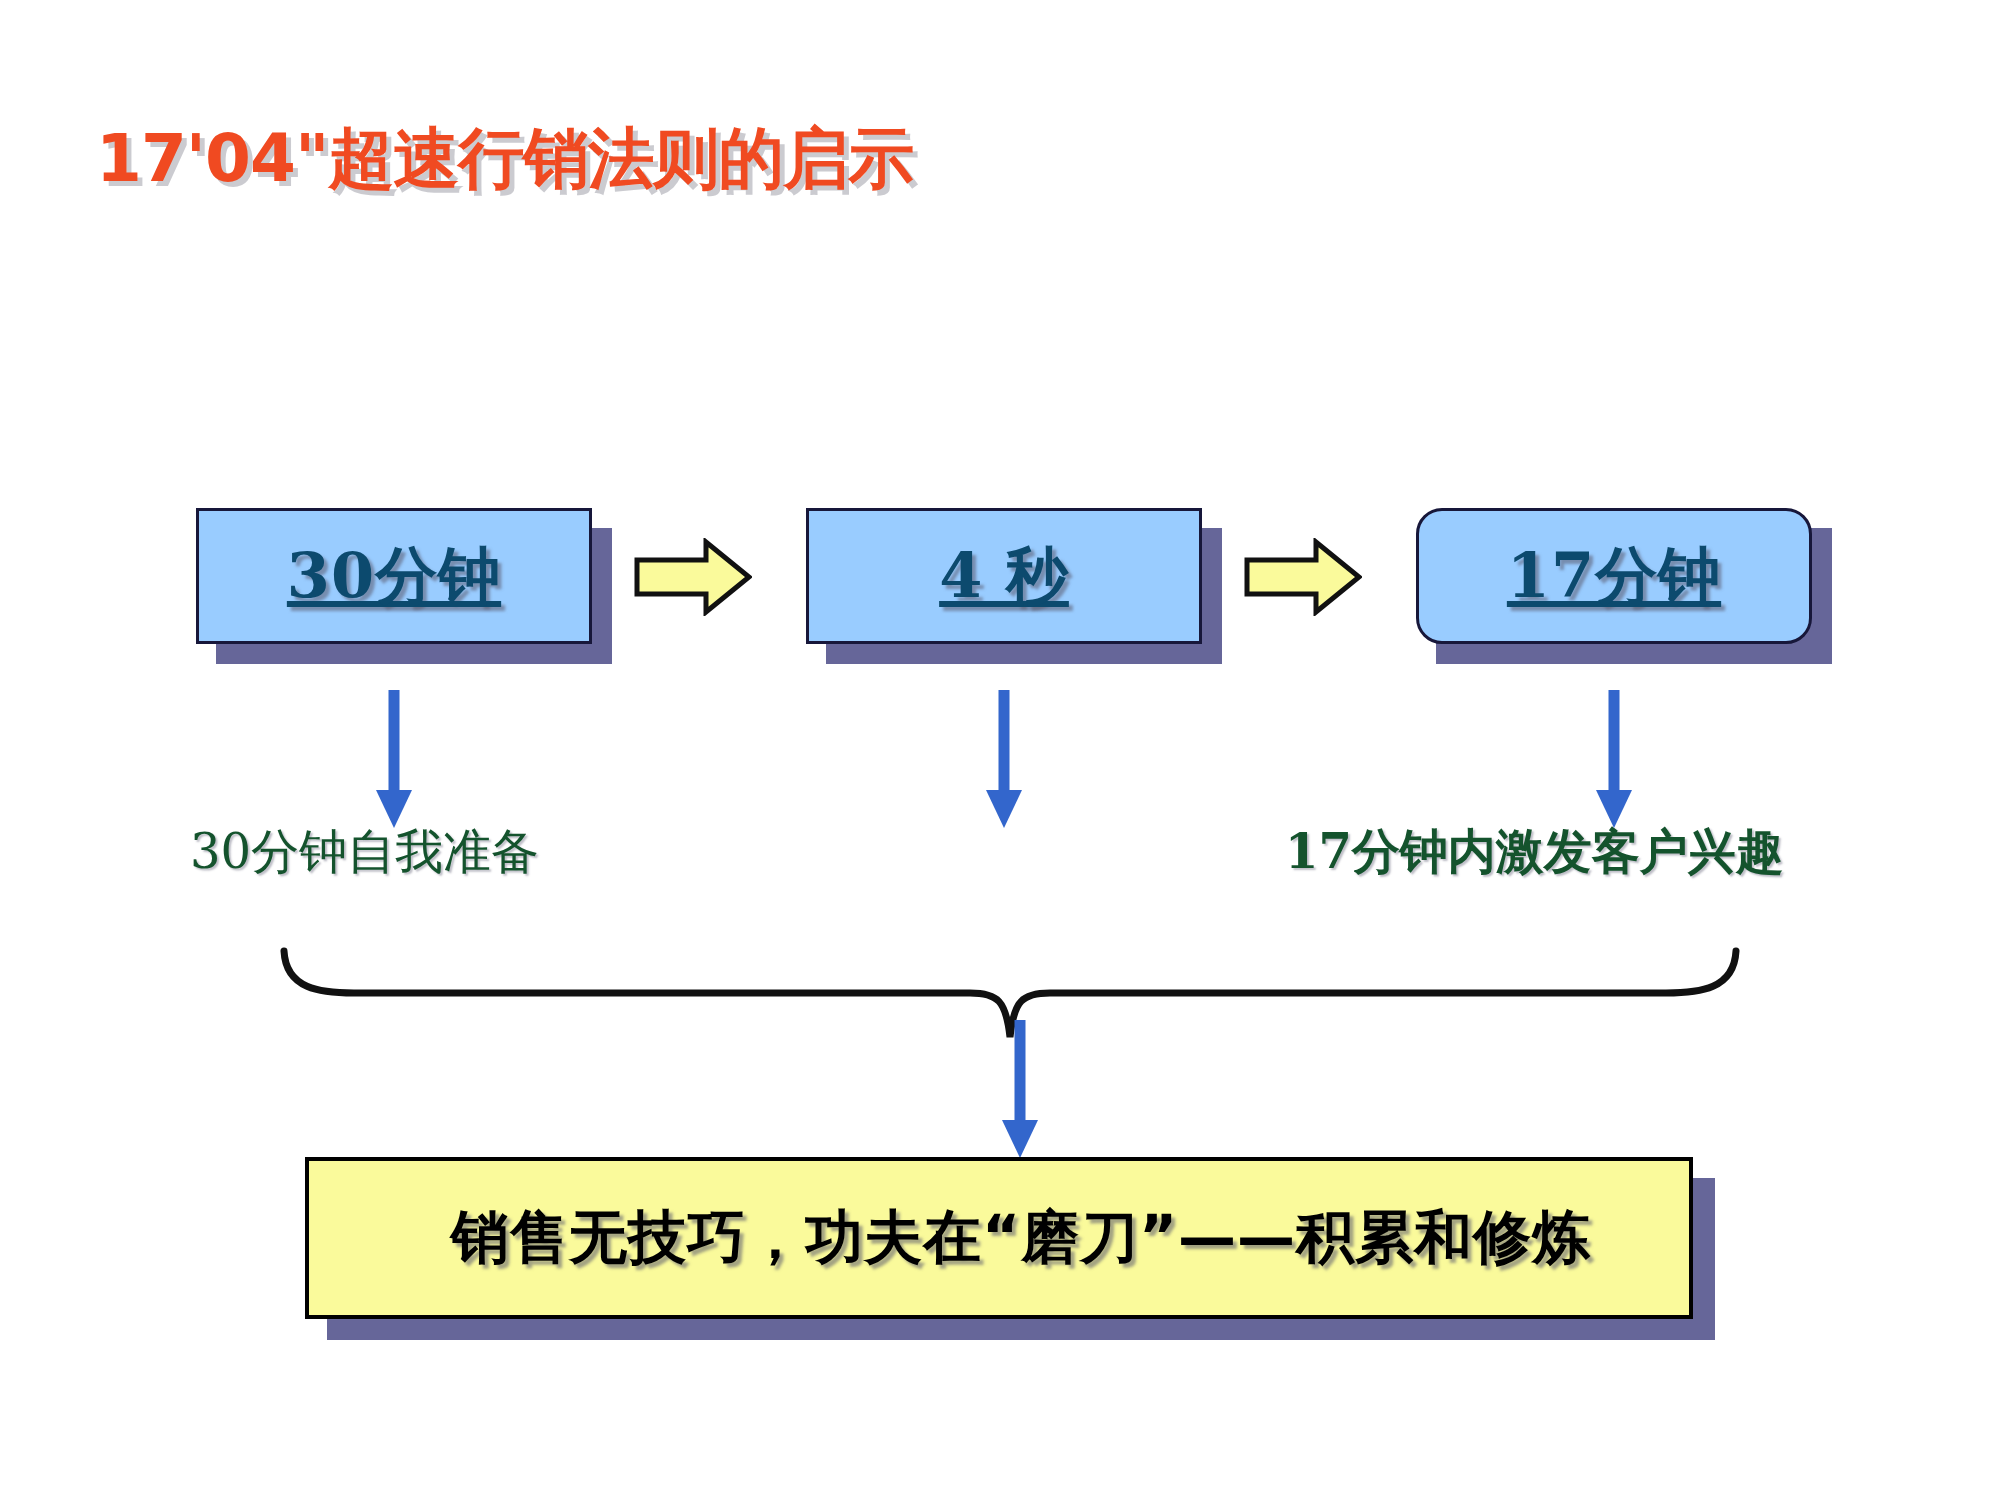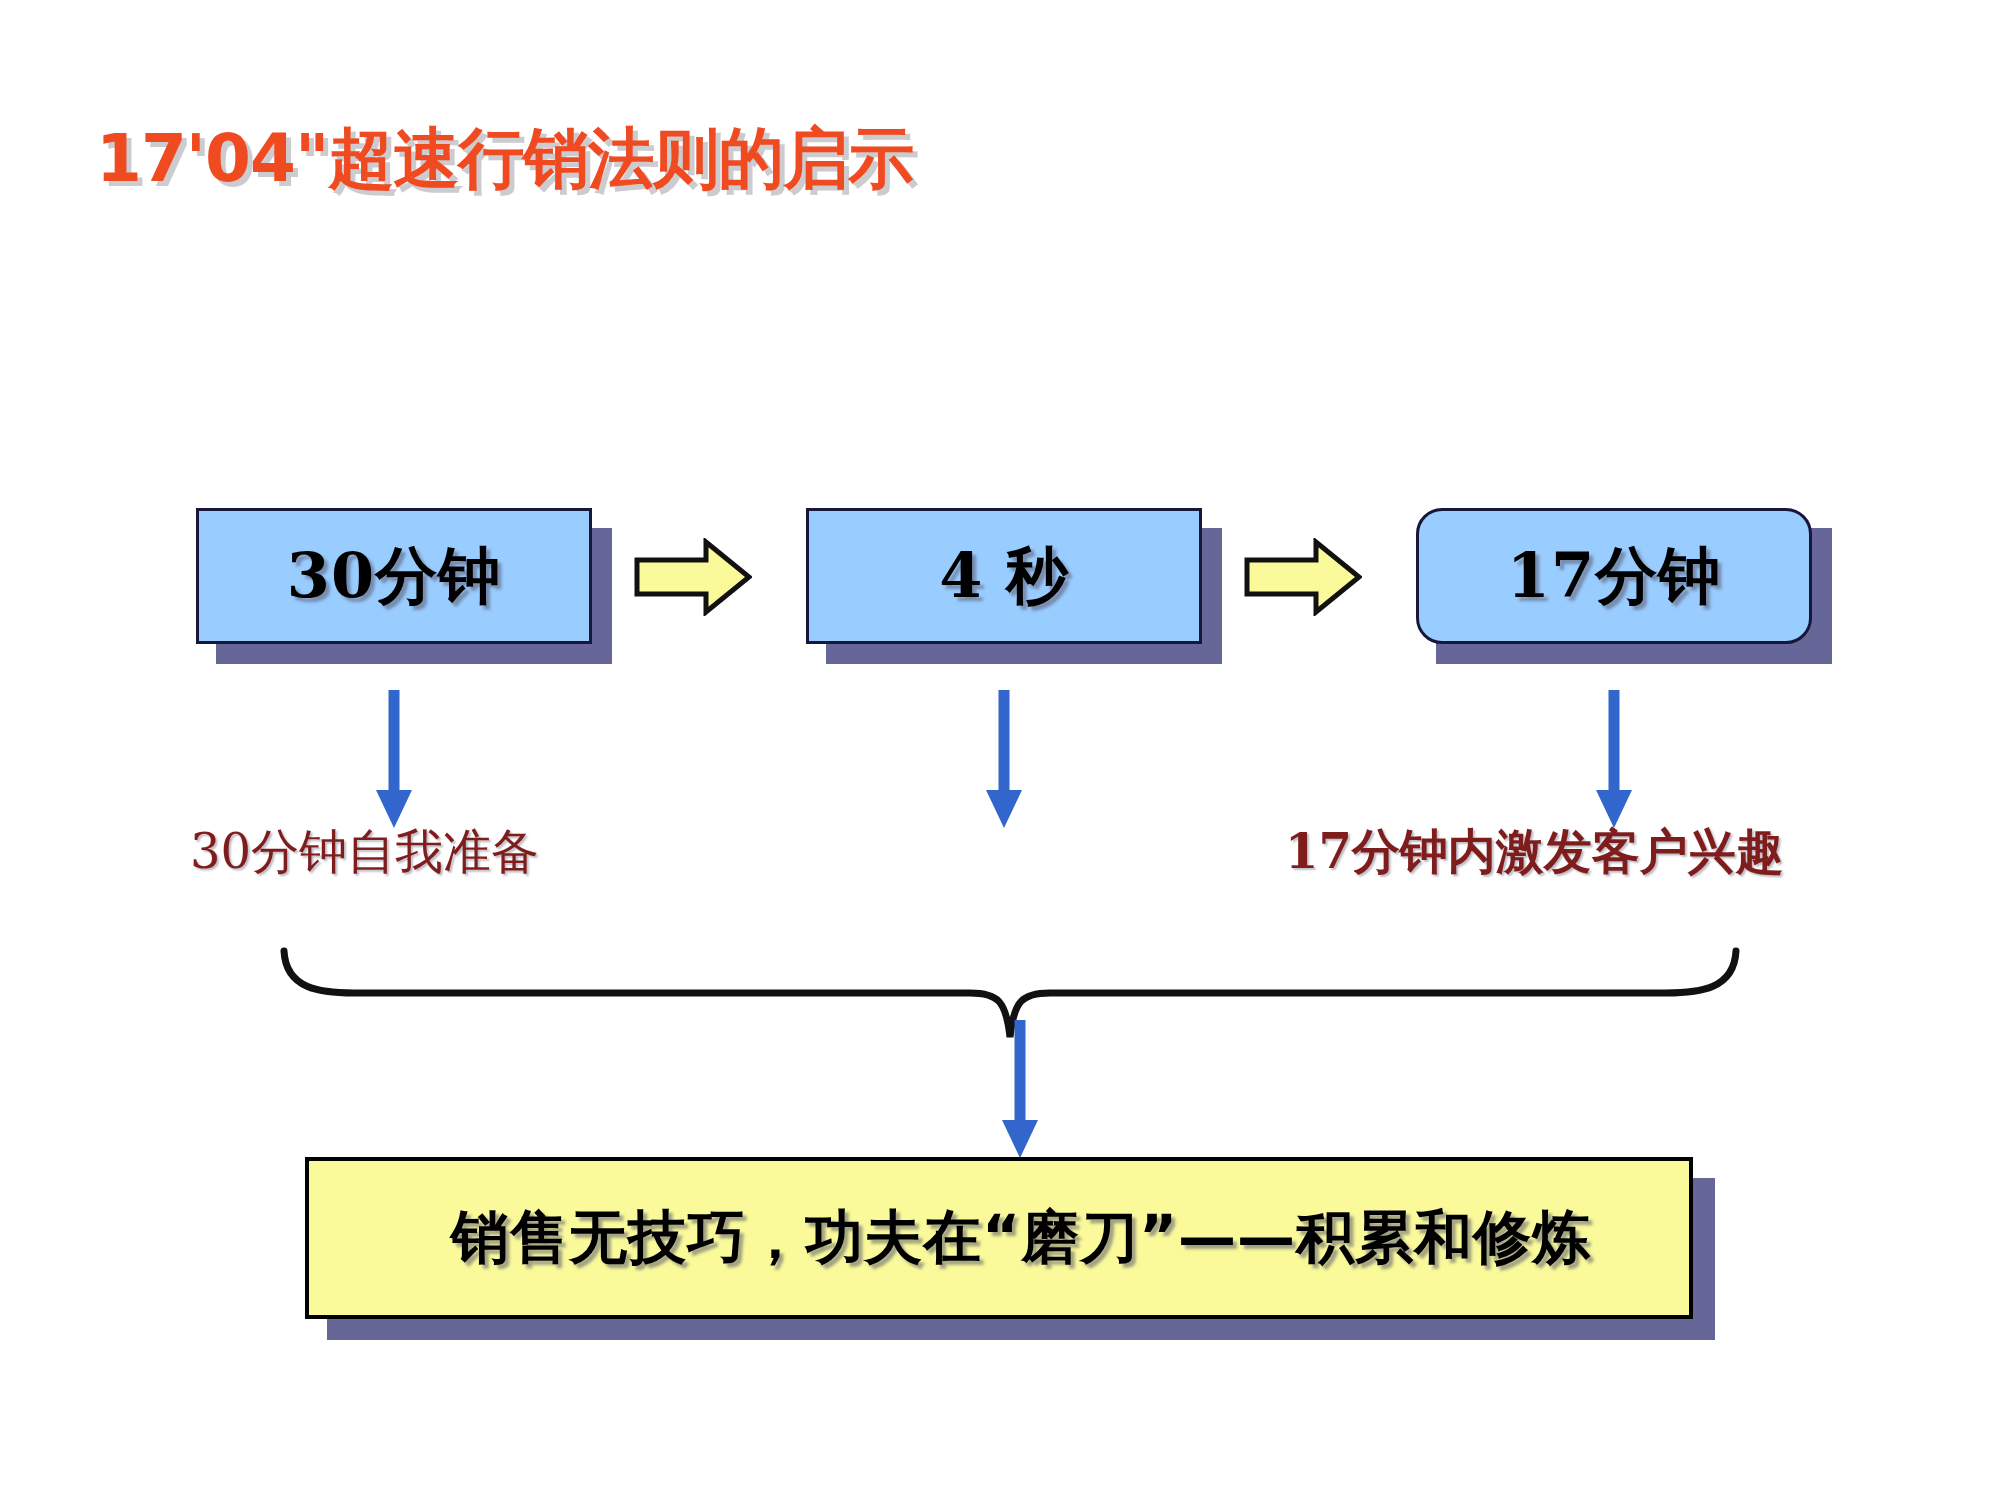--- a/index.html
+++ b/index.html
@@ -53,24 +53,25 @@
     width: 396px;
     height: 136px;
     top: 528px;
     background: #666699;
     z-index: 2;
   }
   .stage-label {
     font-family: "DejaVu Serif", "Liberation Serif", serif;
     font-size: 62px;
     font-weight: bold;
-    color: #000000;
+    color: #0c4a6e;
     letter-spacing: 1px;
     white-space: nowrap;
     text-shadow: 4px 4px 3px rgba(90,90,110,0.55);
+    text-decoration: underline;
   }
 
   #box1 { left: 196px; }
   #box1s{ left: 216px; }
   #box2 { left: 806px; }
   #box2s{ left: 826px; }
   #box3 { left: 1416px; border-radius: 26px; }
   #box3s{ left: 1436px; }
 
   
@@ -95,21 +96,21 @@
   #vbar1 { left: 334px; }
   #vbar2 { left: 944px; }
   #vbar3 { left: 1554px; }
 
   
   .caption {
     position: absolute;
     top: 820px;
     font-family: "DejaVu Serif", "Liberation Serif", serif;
     font-size: 48px;
-    color: #7f1d1d;
+    color: #14532d;
     white-space: nowrap;
     letter-spacing: 0px;
     text-shadow: 2px 2px 2px rgba(110,110,130,0.45);
   }
   #cap1 { left: 190px; }
   #cap2 { left: 772px; }
   #cap3 { left: 1285px; font-weight: bold; }
 
   
   #brace {

